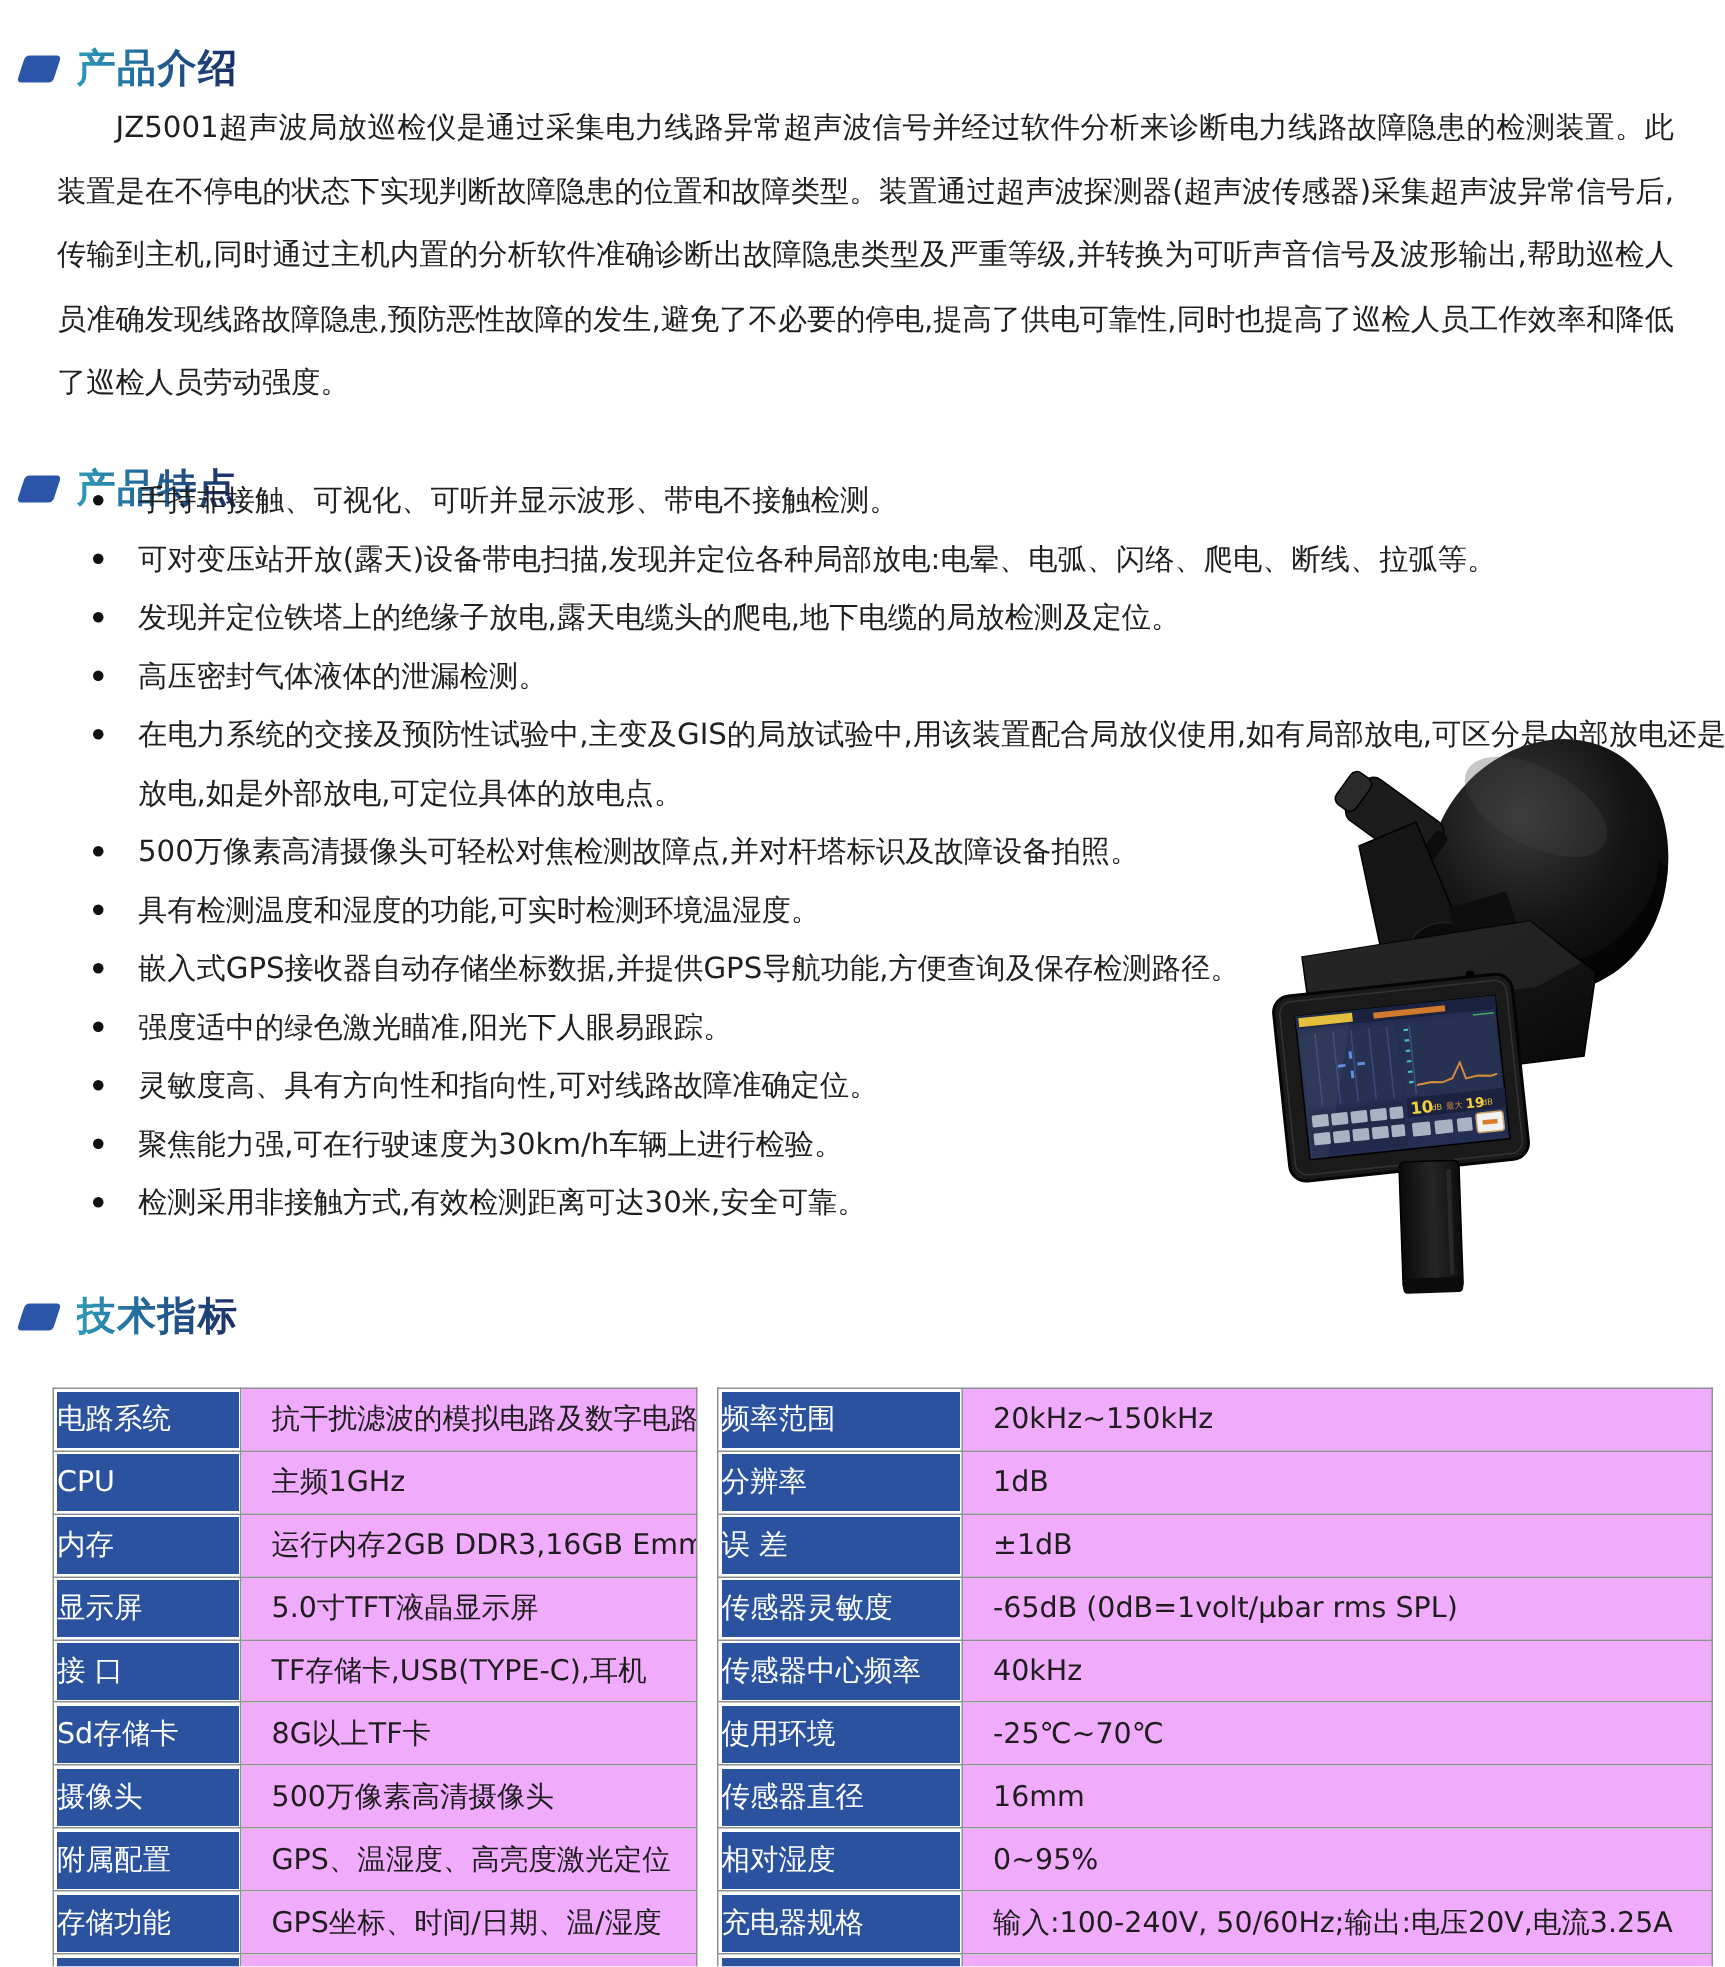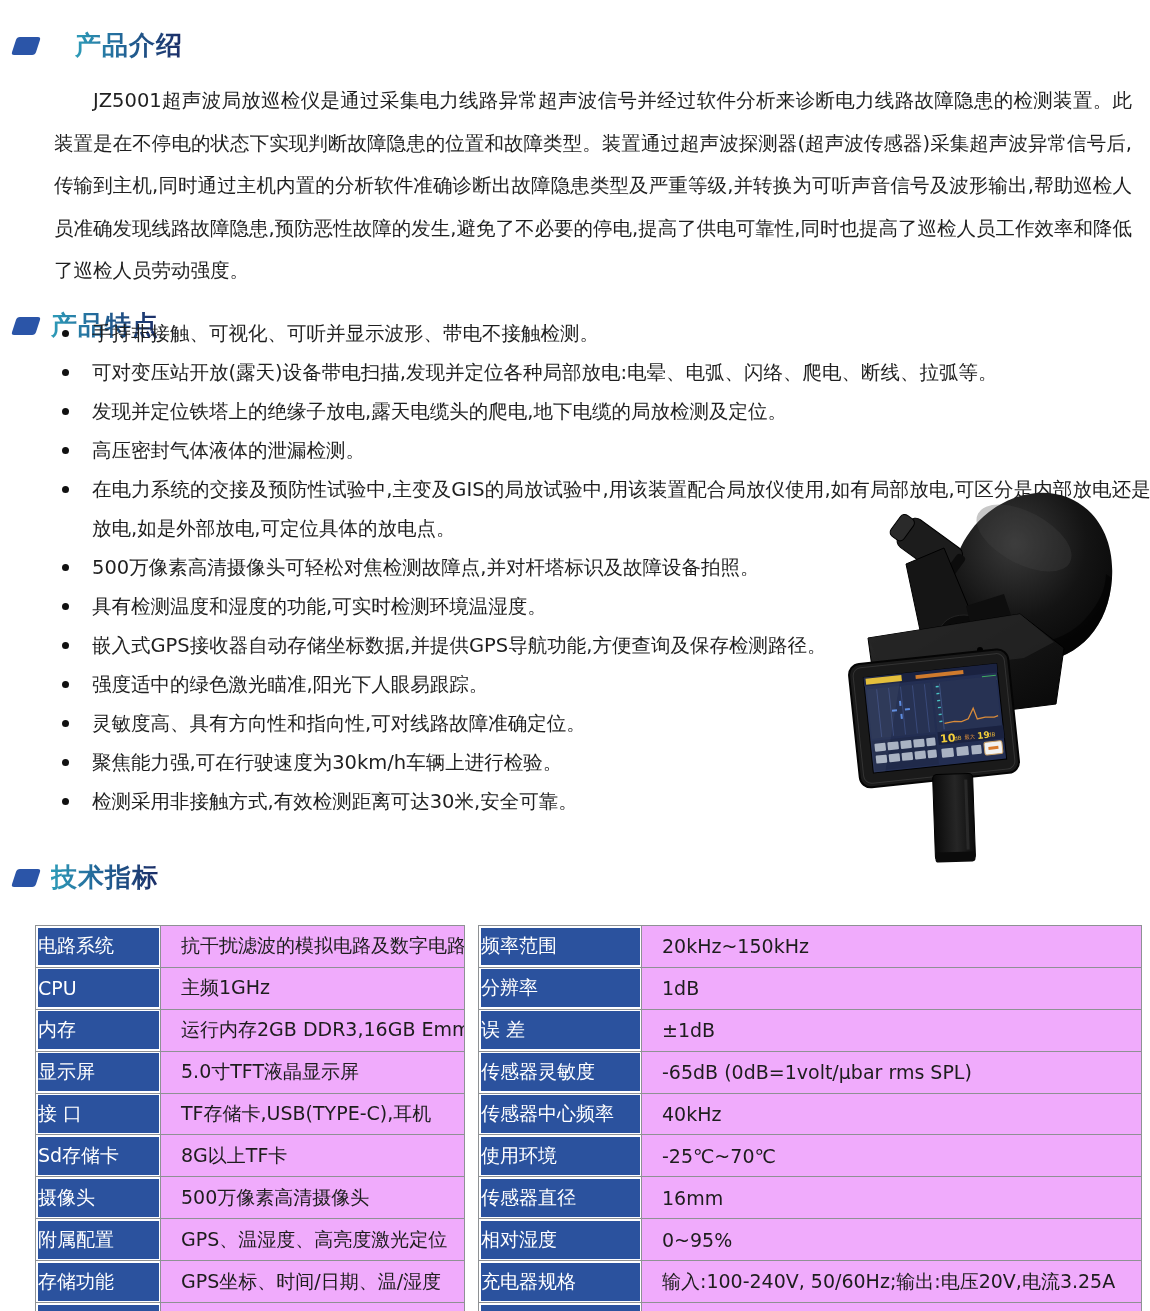--- a/index.html
+++ b/index.html
@@ -11,21 +11,21 @@
   .sec-head{position:absolute;left:14px;display:flex;align-items:center;}
   .diamond{width:24px;height:18px;background:#2b55a8;transform:skewX(-18deg);border-radius:3px;margin-right:13px;flex:0 0 auto;}
   .sec-title{
     font-size:26px;font-weight:bold;letter-spacing:1px;color:#1b2c66;
     background:linear-gradient(90deg,#2e9cb8 0%,#236a9b 40%,#1b2c66 100%);
     -webkit-background-clip:text;background-clip:text;-webkit-text-fill-color:transparent;
   }
   
   .intro-p{
     position:absolute;left:38px;top:64px;width:1078px;
-    font-size:19.5px;line-height:42.5px;text-align:justify;text-indent:2em;color:#1f1f1f;margin:16px;
+    font-size:19.5px;line-height:42.5px;text-align:justify;text-indent:2em;color:#1f1f1f;margin:0;
   }
   
   .feat-list{position:absolute;left:38px;top:298px;width:1100px;margin:16px;padding:0;list-style:none;}
   .feat-list li{position:relative;padding-left:38px;font-size:19.5px;line-height:39px;color:#1f1f1f;text-align:justify;}
   .feat-list li::before{content:"";position:absolute;left:8px;top:16px;width:7px;height:7px;border-radius:50%;background:#111;}
   
   .spec-table{position:absolute;top:925px;border-collapse:collapse;table-layout:fixed;}
   .spec-table td{border:1px solid #8e9194;height:36.9px;font-size:19px;vertical-align:middle;}
   .spec-table td.lbl{
     background-color:#2b529e;background-clip:content-box;padding:2px;
@@ -37,21 +37,21 @@
   #table-right{left:478px;width:664px;}
   #table-right td.lbl{width:158px;}
   
   .device{position:absolute;left:828px;top:486px;width:312px;height:388px;}
 </style>
 </head>
 <body>
 
 <div class="page">
 
-  <div class="sec-head" style="top:28px;gap:24px;">
+  <div class="sec-head" style="top:28px;">
     <span class="diamond"></span>
     <span class="sec-title">产品介绍</span>
   </div>
   <p class="intro-p">JZ5001超声波局放巡检仪是通过采集电力线路异常超声波信号并经过软件分析来诊断电力线路故障隐患的检测装置。此装置是在不停电的状态下实现判断故障隐患的位置和故障类型。装置通过超声波探测器(超声波传感器)采集超声波异常信号后,传输到主机,同时通过主机内置的分析软件准确诊断出故障隐患类型及严重等级,并转换为可听声音信号及波形输出,帮助巡检人员准确发现线路故障隐患,预防恶性故障的发生,避免了不必要的停电,提高了供电可靠性,同时也提高了巡检人员工作效率和降低了巡检人员劳动强度。</p>
 
   <div class="sec-head" style="top:272px;margin-top:36px;">
     <span class="diamond"></span>
     <span class="sec-title">产品特点</span>
   </div>
   <ul class="feat-list">

